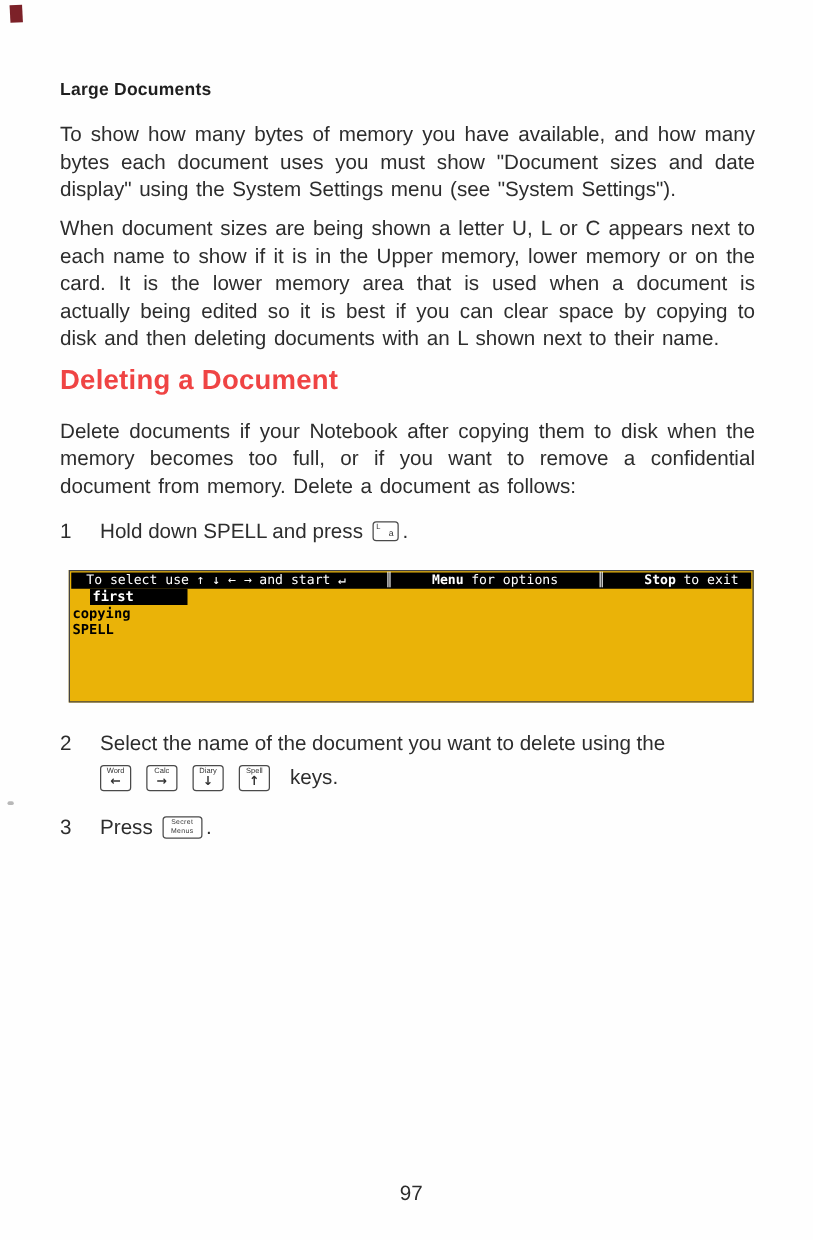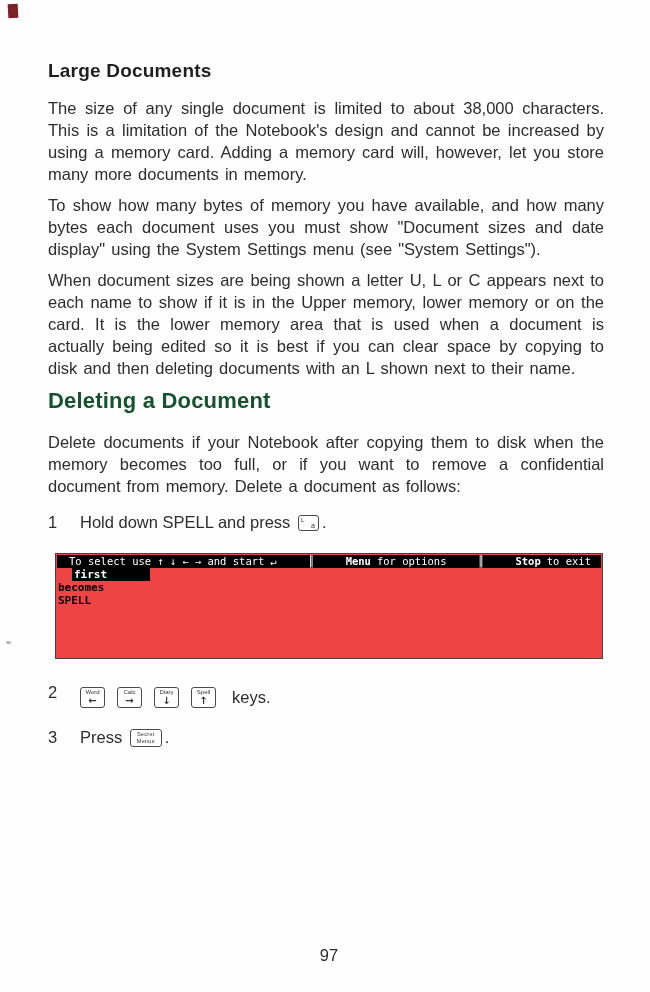--- a/index.html
+++ b/index.html
@@ -19,26 +19,26 @@
     width:10px; height:14px;
     background:#7c2128;
     transform:rotate(-3deg);
   }
   .speck {
     position:absolute; left:6px; top:641px;
     width:5px; height:3px; background:#9a9a9a;
     border-radius:2px; opacity:.7;
   }
   h1.sec-head {
-    font-size:19px; line-height:22px; font-weight:bold;
+    font-size:14px; line-height:22px; font-weight:bold;
     color:#1f1f1f; margin:0 0 15px 0; letter-spacing:.2px;
   }
   h2.sec-head {
     font-size:22px; line-height:26px; font-weight:bold;
-    color:#14532d; margin:6px 0 17px 0; letter-spacing:.2px;
+    color:#ef4444; margin:6px 0 17px 0; letter-spacing:.2px;
   }
   p.body-par {
     font-size:16.5px; line-height:22px;
     margin:0 0 9px 0;
     text-align:justify;
     word-spacing:1.5px;
   }
   .step {
     display:flex; align-items:flex-start;
     font-size:16.5px; line-height:22px;
@@ -77,21 +77,21 @@
     display:flex; align-items:center; gap:12px;
     margin-top:5px;
   }
   .keys-line .after { margin-left:4px; }
   
   .screen {
     margin:20px 0 0 7px;
     width:548px; height:106px;
     border:1.5px solid #444;
     box-sizing:border-box;
-    background:#ef4444;
+    background:#eab308;
   }
   .screen-bar {
     margin:1px 1px 0 1px; height:13px;
     background:#000; color:#fff;
     display:flex; align-items:center; justify-content:space-between;
     padding:0 10px 0 12px;
     font-family:"DejaVu Sans Mono","DejaVu Sans",monospace;
     font-size:10.5px; line-height:13px;
     white-space:nowrap;
   }
@@ -117,21 +117,20 @@
 </head>
 <body>
 
 <div class="page">
 
   <div class="corner-mark"></div>
   <div class="speck"></div>
 
   <h1 class="sec-head">Large Documents</h1>
 
-  <p class="body-par">The size of any single document is limited to about 38,000 characters. This is a limitation of the Notebook's design and cannot be increased by using a memory card. Adding a memory card will, however, let you store many more documents in memory.</p>
   <p class="body-par">To show how many bytes of memory you have available, and how many bytes each document uses you must show "Document sizes and date display" using the System Settings menu (see "System Settings").</p>
   <p class="body-par">When document sizes are being shown a letter U, L or C appears next to each name to show if it is in the Upper memory, lower memory or on the card. It is the lower memory area that is used when a document is actually being edited so it is best if you can clear space by copying to disk and then deleting documents with an L shown next to their name.</p>
 
   <h2 class="sec-head">Deleting a Document</h2>
 
   <p class="body-par">Delete documents if your Notebook after copying them to disk when the memory becomes too full, or if you want to remove a confidential document from memory.  Delete a document as follows:</p>
 
   <div class="step step-1">
     <span class="step-num">1</span>
     <span class="step-body">
@@ -158,28 +157,29 @@
       <span class="sep">║</span>
       <span class="bar-group">
         <span class="bold">Stop</span>
         <span>to exit</span>
       </span>
     </div>
     <div class="screen-list">
       <div class="srow selected-row">
         <span class="sel">first</span>
       </div>
-      <div class="srow">becomes</div>
+      <div class="srow">copying</div>
       <div class="srow">SPELL</div>
     </div>
   </div>
 
   <div class="step step-2">
     <span class="step-num">2</span>
     <div class="step-body">
+      <div>Select the name of the document you want to delete using the</div>
       <div class="keys-line">
         <span class="keycap kc-arrow">
           <span class="kc-label">Word</span>
           <span class="kc-glyph">←</span>
         </span>
         <span class="keycap kc-arrow">
           <span class="kc-label">Calc</span>
           <span class="kc-glyph">→</span>
         </span>
         <span class="keycap kc-arrow">

